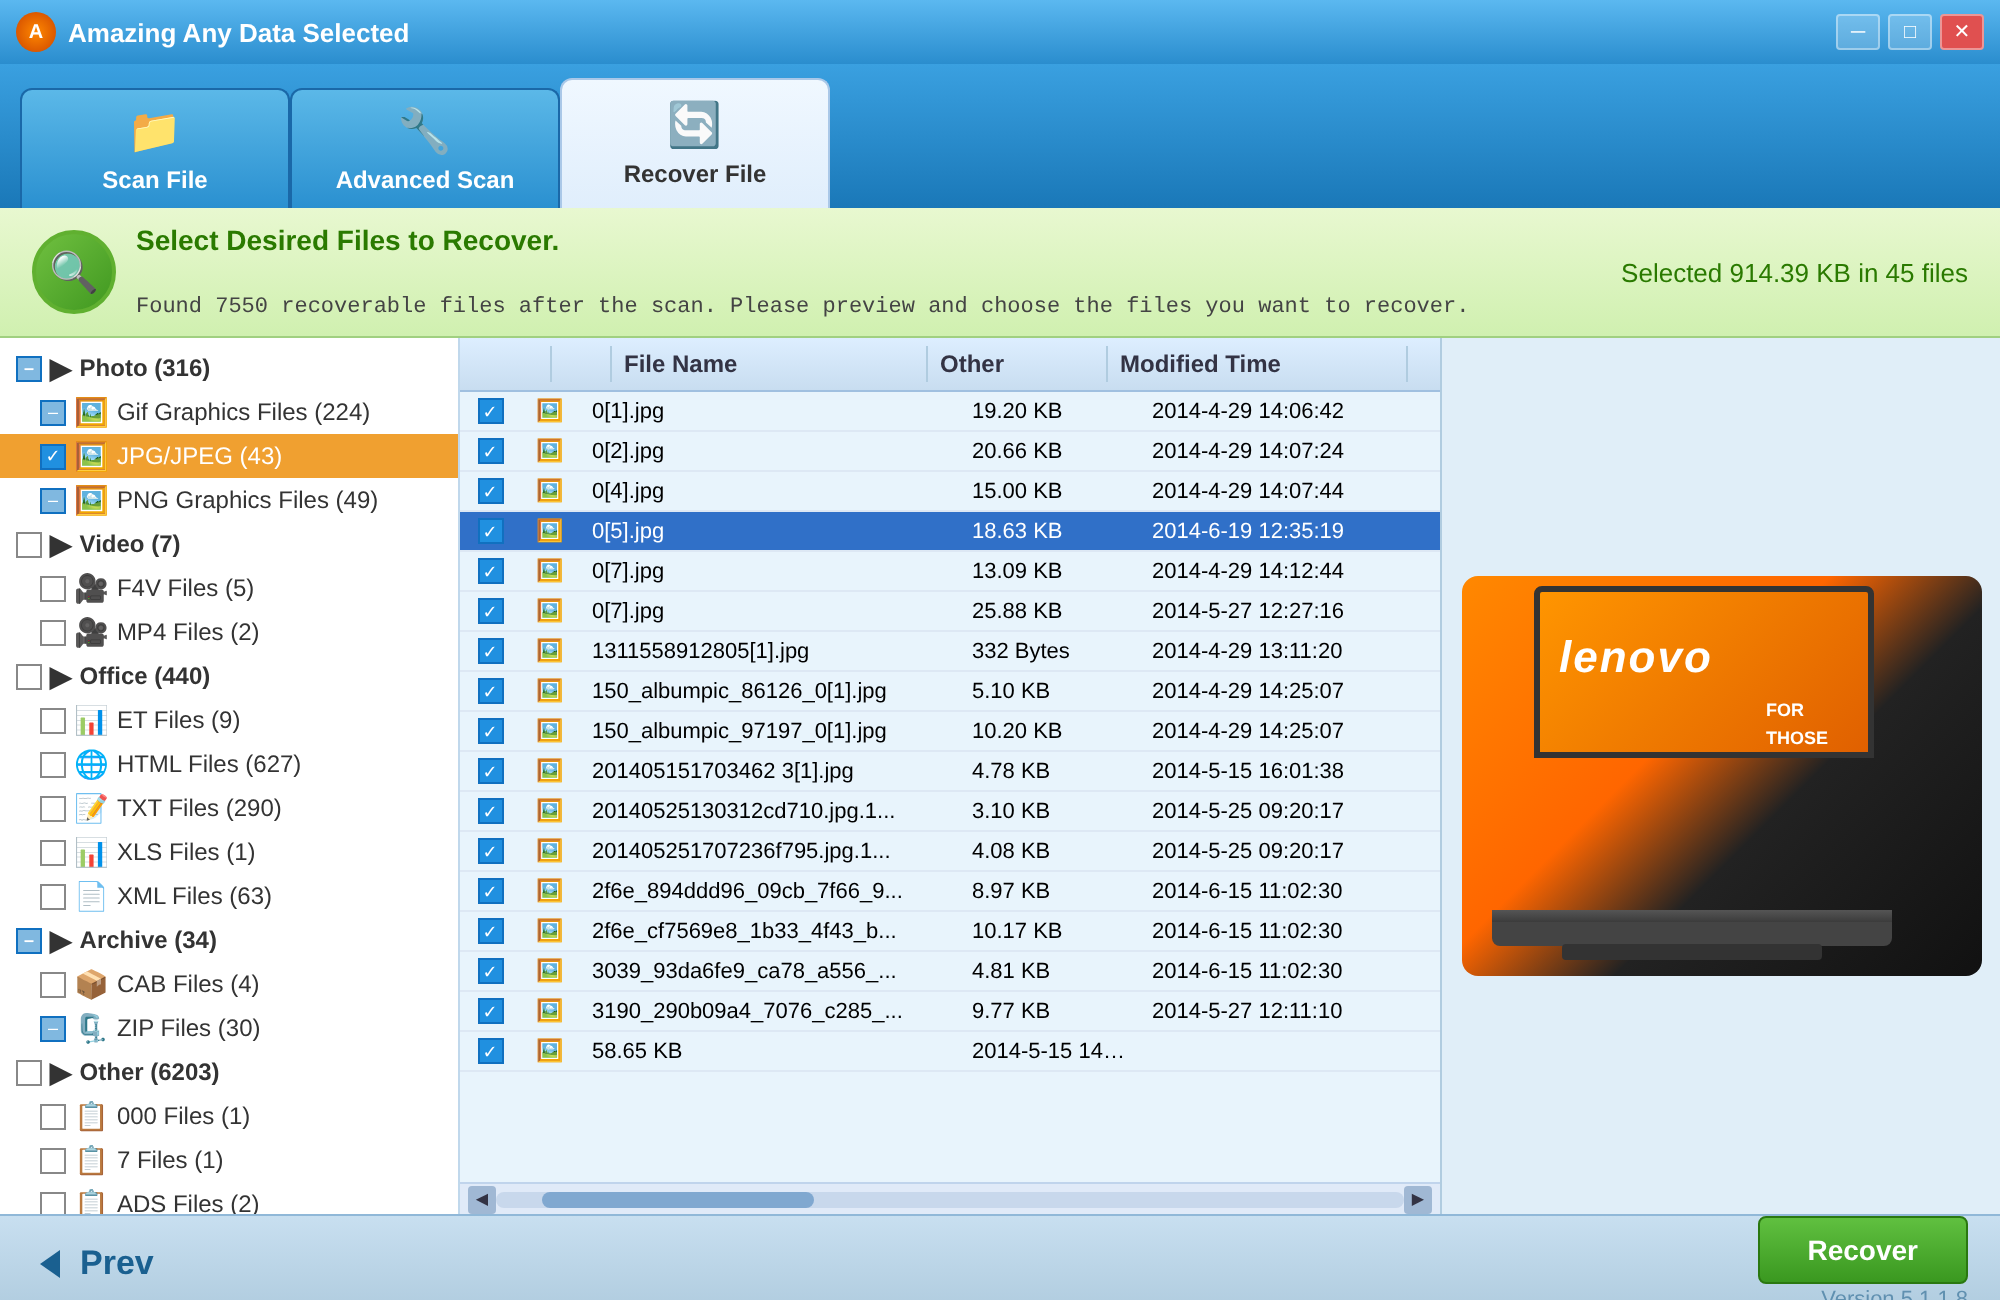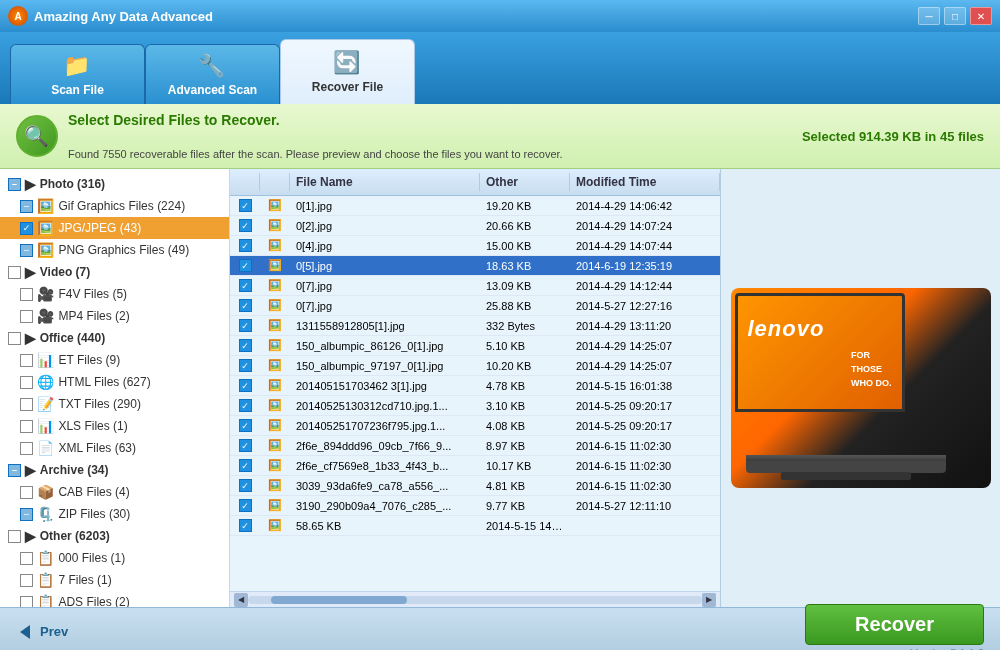--- a/index.html
+++ b/index.html
@@ -72,22 +72,22 @@
     .info-left { display: flex; align-items: center; gap: 10px; }
     .info-icon {
       width: 42px; height: 42px;
       border-radius: 50%;
       background: linear-gradient(135deg, #70c040, #409820);
       display: flex; align-items: center; justify-content: center;
       font-size: 20px; color: white;
       border: 2px solid #60b030;
     }
     .info-title { color: #2a7a00; font-size: 14px; font-weight: bold; }
-    .info-subtitle { color: #444; font-size: 11px; margin-top: 20px; }
-    .info-right { color: #2a7a00; font-weight: bold; font-size: 13px; }
+    .info-subtitle { color: #444; font-size: 11px; margin-top: 20px; font-family: Liberation Mono, monospace; }
+    .info-right { color: #2a7a00; font-weight: normal; font-size: 13px; }
 
     
     .main-content {
       display: flex;
       height: calc(650px - 32px - 72px - 60px - 48px);
       background: #e8f4fc;
     }
 
     
     .tree-panel {
@@ -123,21 +123,21 @@
       flex: 1;
       display: flex;
       flex-direction: column;
       overflow: hidden;
     }
     .file-table-header {
       display: grid;
       grid-template-columns: 30px 30px 1fr 90px 150px;
       background: linear-gradient(to bottom, #ddeeff, #c8ddf0);
       border-bottom: 1px solid #a0c0e0;
-      padding: 4px 0;
+      padding: 4px 16px;
       font-weight: bold;
       color: #334;
       font-size: 12px;
       flex-shrink: 0;
     }
     .file-table-header > div { padding: 2px 6px; border-right: 1px solid #b0cce0; }
     .file-table-body { overflow-y: auto; flex: 1; }
     .file-row {
       display: grid;
       grid-template-columns: 30px 30px 1fr 90px 150px;
@@ -172,22 +172,22 @@
       background: linear-gradient(135deg, #ff8800 0%, #ff6600 40%, #222 60%, #111 100%);
       border-radius: 8px;
       position: relative;
       overflow: hidden;
       display: flex;
       align-items: center;
       justify-content: center;
     }
     .laptop-screen {
       position: absolute;
-      top: 5px; left: 4px;
-      width: 170px; height: 119px;
+      top: 5px; left: 36px;
+      width: 170px; height: 86px;
       background: linear-gradient(135deg, #ff9500, #e06000);
       border-radius: 4px 4px 0 0;
       border: 3px solid #333;
       overflow: hidden;
     }
     .lenovo-text {
       position: absolute;
       top: 20px; left: 10px;
       color: white;
       font-size: 22px;
@@ -253,39 +253,39 @@
       height: 48px;
       background: linear-gradient(to bottom, #c8dff0, #b0ccdf);
       border-top: 1px solid #90b8d8;
       display: flex;
       align-items: center;
       justify-content: space-between;
       padding: 0 16px;
     }
     .prev-btn {
       display: flex; align-items: center; gap: 6px;
-      color: #1a6090; font-weight: bold; font-size: 13px;
+      color: #1a6090; font-weight: bold; font-size: 17px;
       cursor: pointer;
     }
     .recover-btn {
       background: linear-gradient(to bottom, #60c040, #3a9820);
-      color: white; font-weight: bold; font-size: 20px;
-      padding: 8px 49px; border-radius: 4px;
+      color: white; font-weight: bold; font-size: 14px;
+      padding: 8px 24px; border-radius: 4px;
       border: 1px solid #2a7810; cursor: pointer;
     }
     .version-text { font-size: 11px; color: #6090b0; }
 
     .bottom-right { display: flex; flex-direction: column; align-items: flex-end; gap: 2px; }
   </style>
 </head>
 <body>
 
 <div class="title-bar">
   <div class="title-bar-icon">A</div>
-  <span class="title-text">Amazing Any Data Advanced</span>
+  <span class="title-text">Amazing Any Data Selected</span>
   <div class="title-controls">
     <div class="title-btn">─</div>
     <div class="title-btn">□</div>
     <div class="title-btn close">✕</div>
   </div>
 </div>
 
 <div class="tab-bar">
   <div class="tab">
     <div class="tab-icon">📁</div>

